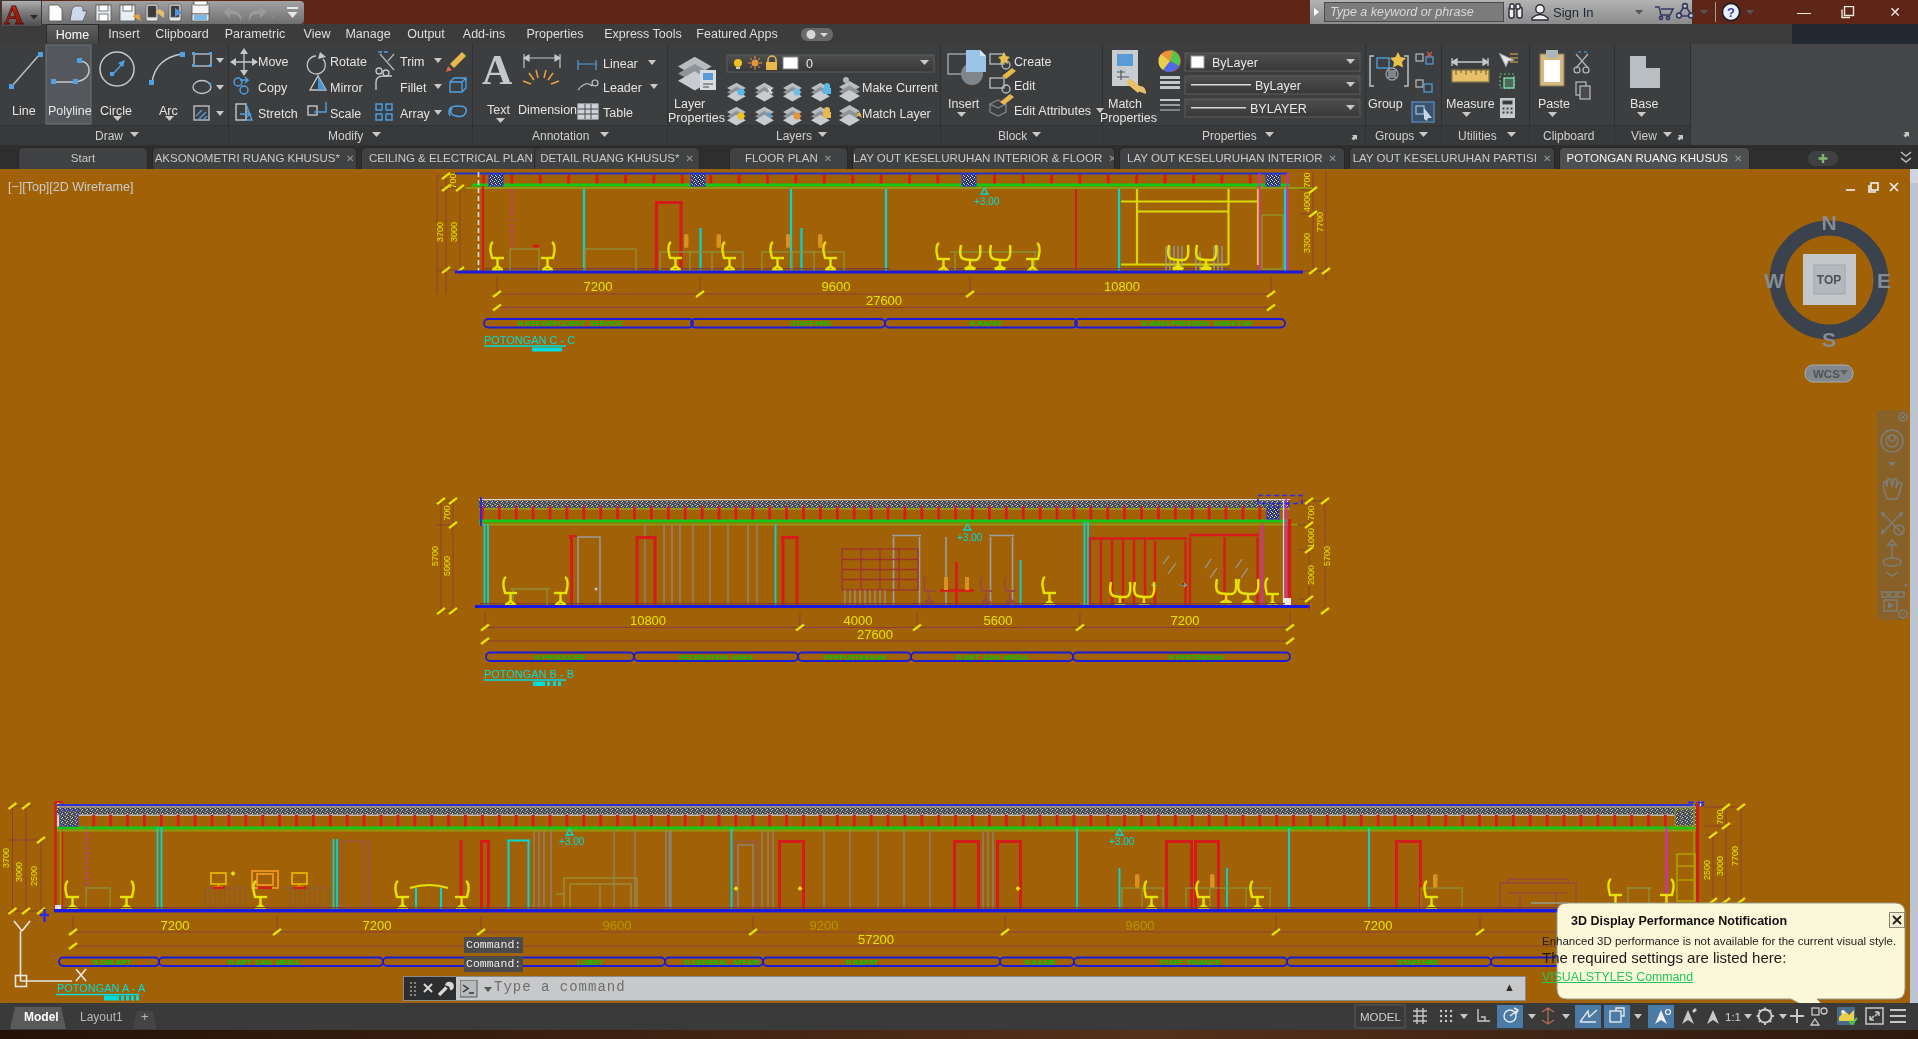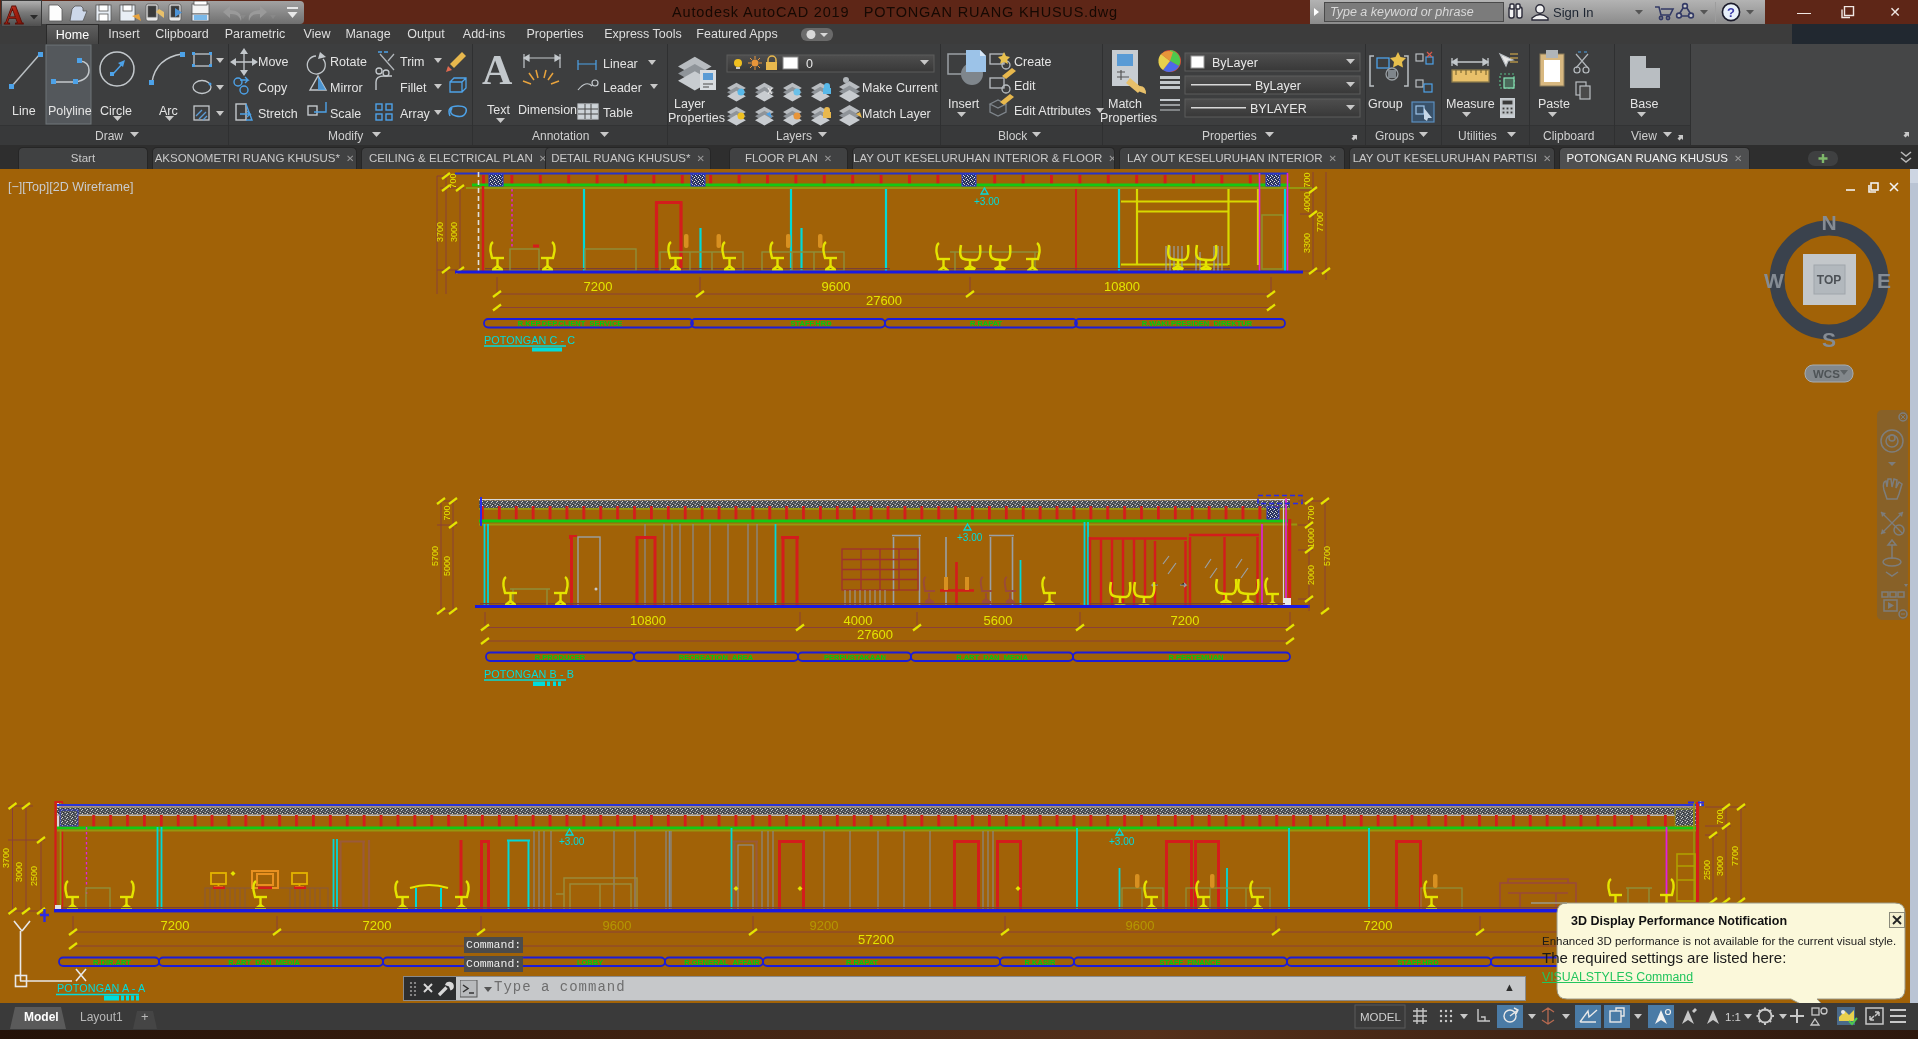--- a/index.html
+++ b/index.html
@@ -4,21 +4,21 @@
 <style>
   * { margin:0; padding:0; box-sizing:border-box; }
   html,body { width:1918px; height:1039px; overflow:hidden; background:#212830; font-family:"Liberation Sans", sans-serif; }
   .abs { position:absolute; }
   #page { position:relative; width:1918px; height:1039px; }
 
   
   #titlebar { position:absolute; left:0; top:0; width:1918px; height:24px; background:#5e2617; }
   #logo { position:absolute; left:1px; top:0; width:41px; height:27px; background:linear-gradient(#b0b0b0,#7a7a7a 45%,#4f4f4f); border:1px solid #3a3a3a; z-index:5;}
   #qat { position:absolute; left:42px; top:1px; width:262px; height:23px; background:linear-gradient(#a2a2a2,#6f6f6f); border-radius:0 4px 4px 0; }
-  #ictr { position:absolute; left:1310px; top:0px; width:455px; height:24px; background:linear-gradient(#b3b3b3,#8b8b8b); }
+  #ictr { position:absolute; left:1310px; top:0px; width:382px; height:24px; background:linear-gradient(#b3b3b3,#8b8b8b); }
   #searchbox { position:absolute; left:14px; top:2px; width:180px; height:20px; background:#7b7b7b; border:1px solid #4a4a4a; color:#d9d9d9; font-style:italic; font-size:12.5px; line-height:18px; padding-left:5px;}
   .titletext { position:absolute; top:4px; left:0; width:1790px; text-align:center; font-size:14.5px; letter-spacing:0.8px; color:#160903; }
   .winbtn { position:absolute; top:0; color:#f0e7e3; font-size:14px; width:30px; text-align:center; line-height:24px;}
 
   
   #menubar { position:absolute; left:0; top:24px; width:1792px; height:20px; background:#3c3c3c; }
   .mtab { position:absolute; top:0; height:20px; line-height:20px; color:#dedede; font-size:12.5px; text-align:center; }
   .mtab.active { background:linear-gradient(#5f5f5f,#454545); color:#fff; border:1px solid #2a2a2a; border-bottom:none; }
 
   
@@ -35,21 +35,20 @@
 
   
   #statusbar { position:absolute; left:0; top:1003px; width:1918px; height:27px; background:#3a3a3a; }
   
   #taskbar { position:absolute; left:0; top:1030px; width:1918px; height:9px; background:linear-gradient(90deg,#241208,#3c2010 30%,#55301a 60%,#2e180d); }
 </style>
 </head>
 <body>
 <div id="page">
   <div id="titlebar">
-    <div class="titletext">Autodesk AutoCAD 2019&nbsp;&nbsp;&nbsp;POTONGAN RUANG KHUSUS.dwg</div>
     <div id="qat"><svg width="262" height="23">
       <g fill="#fdfdfd" stroke="#555" stroke-width="0.8">
         <path d="M7 4 h9 l4 4 v12 h-13 z"></path>
         <path d="M30 8 l3 -3 h6 l2 2 v3 l4 0 -4 10 h-13 z" fill="#cdd8ea"></path>
         <rect x="54" y="4" width="15" height="16" fill="#e8eef5"></rect>
             <rect x="57" y="4" width="9" height="6" fill="#fff"></rect>
             <rect x="57" y="13" width="9" height="7" fill="#fff"></rect>
         <rect x="78" y="4" width="15" height="16" fill="#e8eef5"></rect>
             <rect x="81" y="4" width="9" height="6" fill="#fff"></rect>
         <rect x="104" y="3" width="12" height="17" rx="2" fill="#e8e8e8"></rect>
@@ -511,21 +510,21 @@
           <path d="M1663 88 l9 0 -4.5 5 z"></path>
       <path d="M1352 91 l5 0 0 5 -1.5 -1.5 -2 2 -2 -2 2 -2 z"></path>
           <path d="M1678 91 l5 0 0 5 -1.5 -1.5 -2 2 -2 -2 2 -2 z"></path>
     </g>
   </svg>
   </div>
   <div id="filetabs">
     <div class="ftab" style="left:18px; width:130px;">Start</div>
     <div class="ftab" style="left:152px; width:205px;">AKSONOMETRI RUANG KHUSUS*<span class="x">✕</span></div>
     <div class="ftab" style="left:361px; width:194px;">CEILING &amp; ELECTRICAL PLAN<span class="x">✕</span></div>
-    <div class="ftab" style="left:545px; width:166px;">DETAIL RUANG KHUSUS*<span class="x">✕</span></div>
+    <div class="ftab" style="left:534px; width:166px;">DETAIL RUANG KHUSUS*<span class="x">✕</span></div>
     <div class="ftab" style="left:729px; width:119px;">FLOOR PLAN<span class="x">✕</span></div>
     <div class="ftab" style="left:852px; width:263px;">LAY OUT KESELURUHAN INTERIOR &amp; FLOOR<span class="x">✕</span></div>
     <div class="ftab" style="left:1119px; width:226px;">LAY OUT KESELURUHAN INTERIOR<span class="x">✕</span></div>
     <div class="ftab" style="left:1349px; width:206px;">LAY OUT KESELURUHAN PARTISI<span class="x">✕</span></div>
     <div class="ftab active" style="left:1559px; width:191px;">POTONGAN RUANG KHUSUS<span class="x">✕</span></div>
     <svg class="abs" style="left:1808px;top:6px;" width="30" height="16">
         <rect x="0" y="0" width="30" height="15" rx="7" fill="#3f4041"></rect>
         <path d="M15 3 v9 M10.5 7.5 h9" stroke="#7fb86a" stroke-width="2.4"></path>
       </svg>
     <svg class="abs" style="left:1898px;top:4px;" width="16" height="17" fill="none" stroke="#b8b8b8" stroke-width="1.6">

